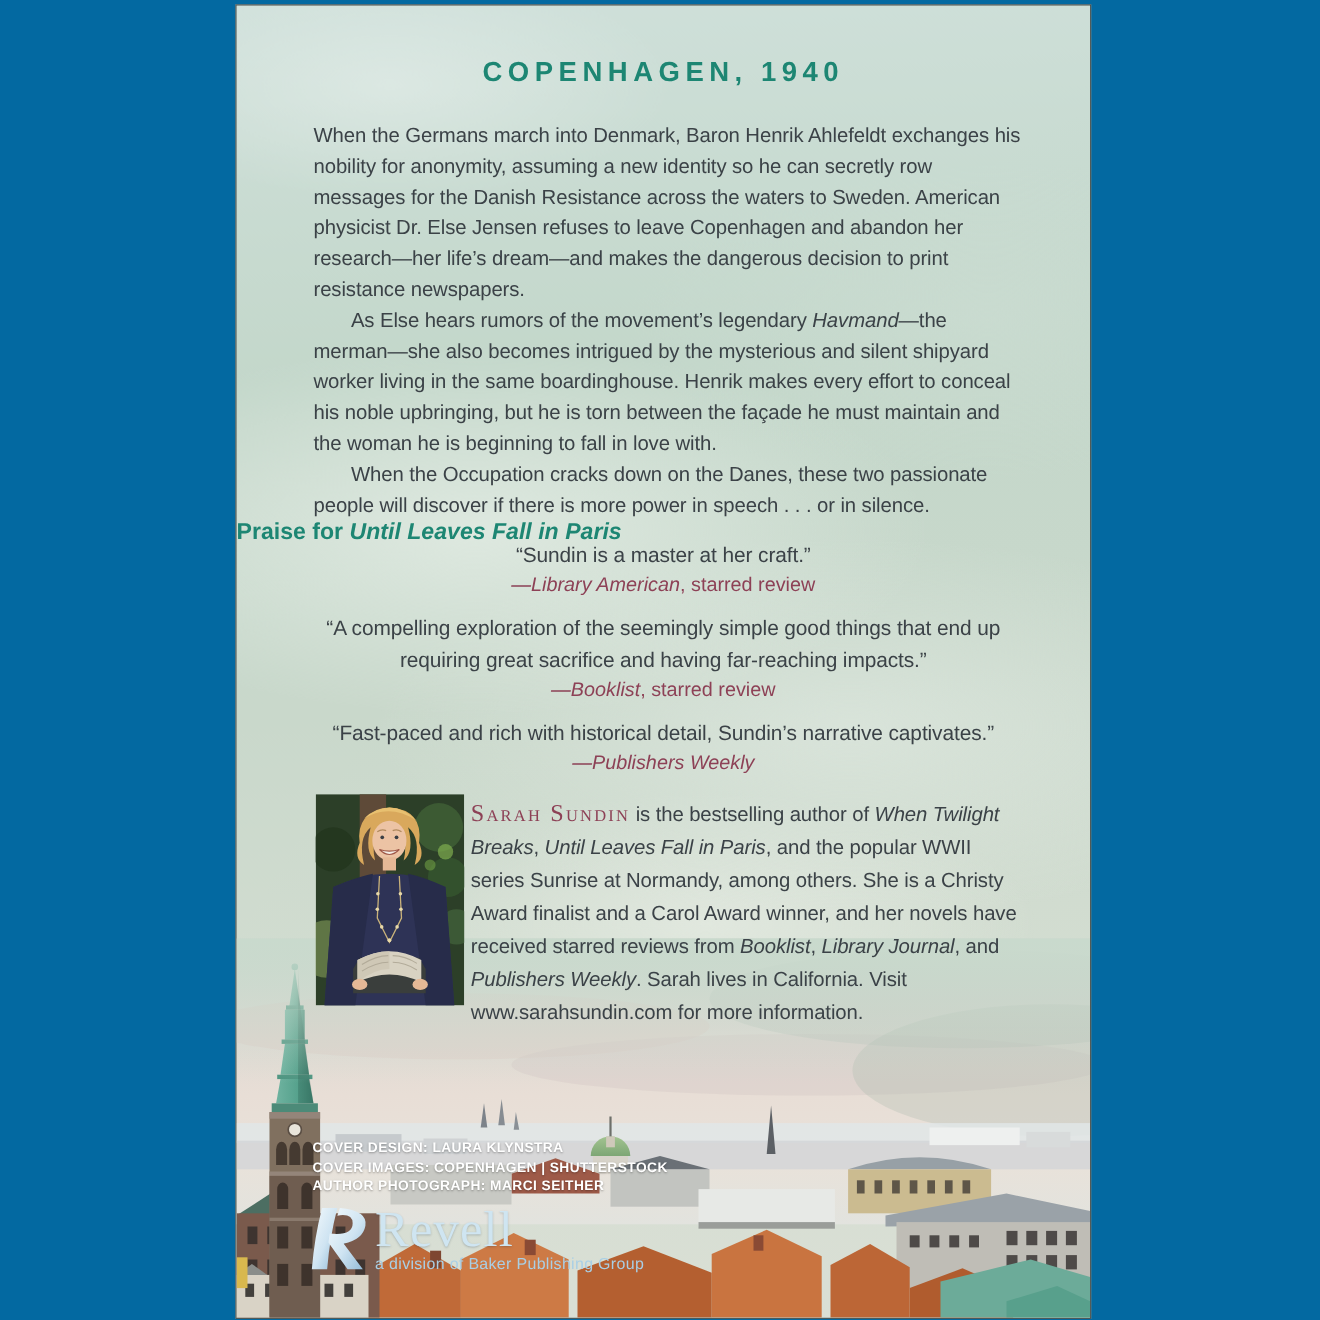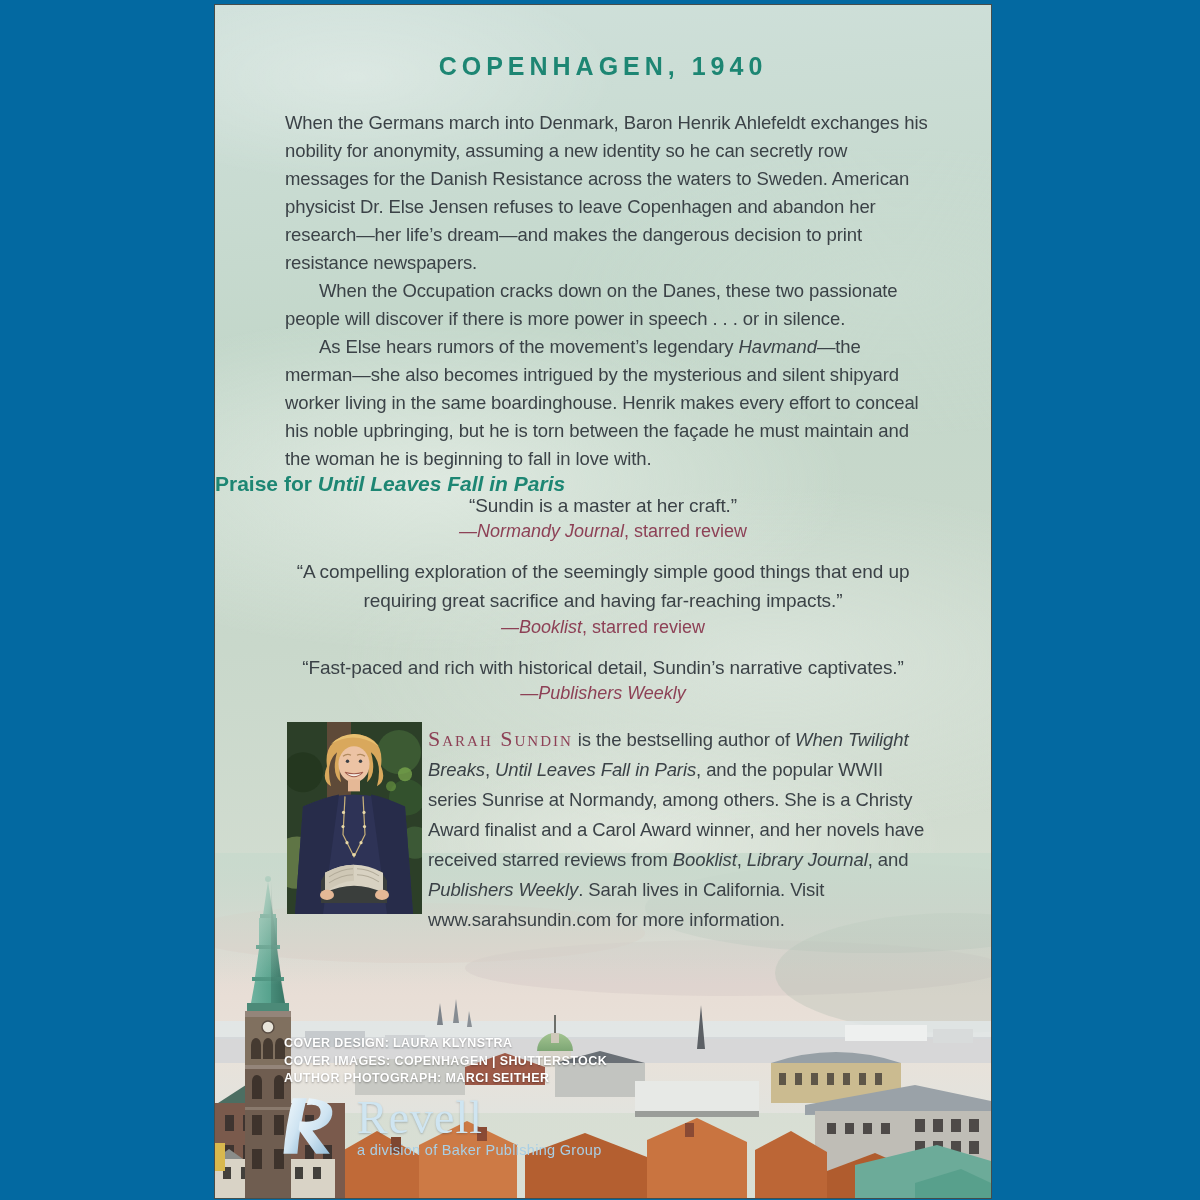--- a/index.html
+++ b/index.html
@@ -31,21 +31,21 @@
        color:#8d4156;font-size:22px;letter-spacing:2px;text-align:right;}
   .bio-photo{position:absolute;left:72px;top:717px;width:135px;height:192px;z-index:3;}
   .bio-text{position:absolute;left:213px;top:719px;width:500px;z-index:2;
        color:#3b4247;font-size:18.5px;line-height:30px;letter-spacing:-0.1px;}
   .cityscape{position:absolute;left:0;top:848px;width:776px;height:345px;z-index:1;}
   .credits{position:absolute;left:69px;top:1030px;z-index:4;color:#ffffff;
        font-size:12.5px;font-weight:bold;letter-spacing:0.4px;line-height:17.5px;
        text-shadow:0 1px 2px rgba(0,0,0,0.35);}
   .publisher{position:absolute;left:66px;top:1090px;z-index:4;display:flex;align-items:flex-start;}
   .pub-mark{width:56px;height:58px;margin-top:2px;}
-  .pub-txt{margin-left:20px;}
+  .pub-txt{margin-left:4px;}
   .pub-name{font-family:"Liberation Serif",serif;color:#cfe5f1;font-size:46px;line-height:46px;
        letter-spacing:1px;text-shadow:0 1px 2px rgba(20,40,60,0.25);}
   .pub-tag{color:#a9cfe5;font-size:14.5px;margin-top:1px;letter-spacing:0.3px;}
 </style>
 </head>
 <body>
 
 <div class="page">
   <div class="cover">
 
@@ -204,28 +204,28 @@
       </g>
       <rect x="30" y="254" width="46" height="3" fill="#8a7a6d"></rect>
 
       <rect x="0" y="0" width="776" height="132" fill="url(#haze)"></rect>
     </svg>
 
     <div class="hdr">COPENHAGEN, 1940</div>
 
     <div class="synopsis">
       <p><span>When the Germans march into Denmark, Baron Henrik Ahlefeldt exchanges his nobility for anonymity, assuming a new identity so he can secretly row messages for the Danish Resistance across the waters to Sweden. American physicist Dr. Else Jensen refuses to leave Copenhagen and abandon her research—her life’s dream—and makes the dangerous decision to print resistance newspapers.</span></p>
+      <p><span>As Else hears rumors of the movement’s legendary </span><span class="it">Havmand</span><span>—the merman—she also becomes intrigued by the mysterious and silent shipyard worker living in the same boardinghouse. Henrik makes every effort to conceal his noble upbringing, but he is torn between the façade he must maintain and the woman he is beginning to fall in love with.</span></p>
       <p><span>When the Occupation cracks down on the Danes, these two passionate people will discover if there is more power in speech . . . or in silence.</span></p>
-      <p><span>As Else hears rumors of the movement’s legendary </span><span class="it">Havmand</span><span>—the merman—she also becomes intrigued by the mysterious and silent shipyard worker living in the same boardinghouse. Henrik makes every effort to conceal his noble upbringing, but he is torn between the façade he must maintain and the woman he is beginning to fall in love with.</span></p>
     </div>
 
     <div class="praise"><span>Praise for </span><span class="it">Until Leaves Fall in Paris</span></div>
 
     <div class="quote" style="top:486px;">“Sundin is a master at her craft.”</div>
-    <div class="attr" style="top:516px;"><span class="it">—Normandy Journal</span><span>, starred review</span></div>
+    <div class="attr" style="top:516px;"><span class="it">—Library American</span><span>, starred review</span></div>
 
     <div class="quote" style="top:552px;left:58px;width:660px;">“A compelling exploration of the seemingly simple good things that end up requiring great sacrifice and having far-reaching impacts.”</div>
     <div class="attr" style="top:612px;"><span class="it">—Booklist</span><span>, starred review</span></div>
 
     <div class="quote" style="top:648px;">“Fast-paced and rich with historical detail, Sundin’s narrative captivates.”</div>
     <div class="attr" style="top:678px;"><span class="it">—Publishers Weekly</span></div>
 
     <svg class="bio-photo" viewBox="0 0 135 191" preserveAspectRatio="none" aria-hidden="true">
       <rect width="135" height="191" fill="#2c3f28"></rect>
       <rect x="40" y="0" width="24" height="95" fill="#5e4a38"></rect>

